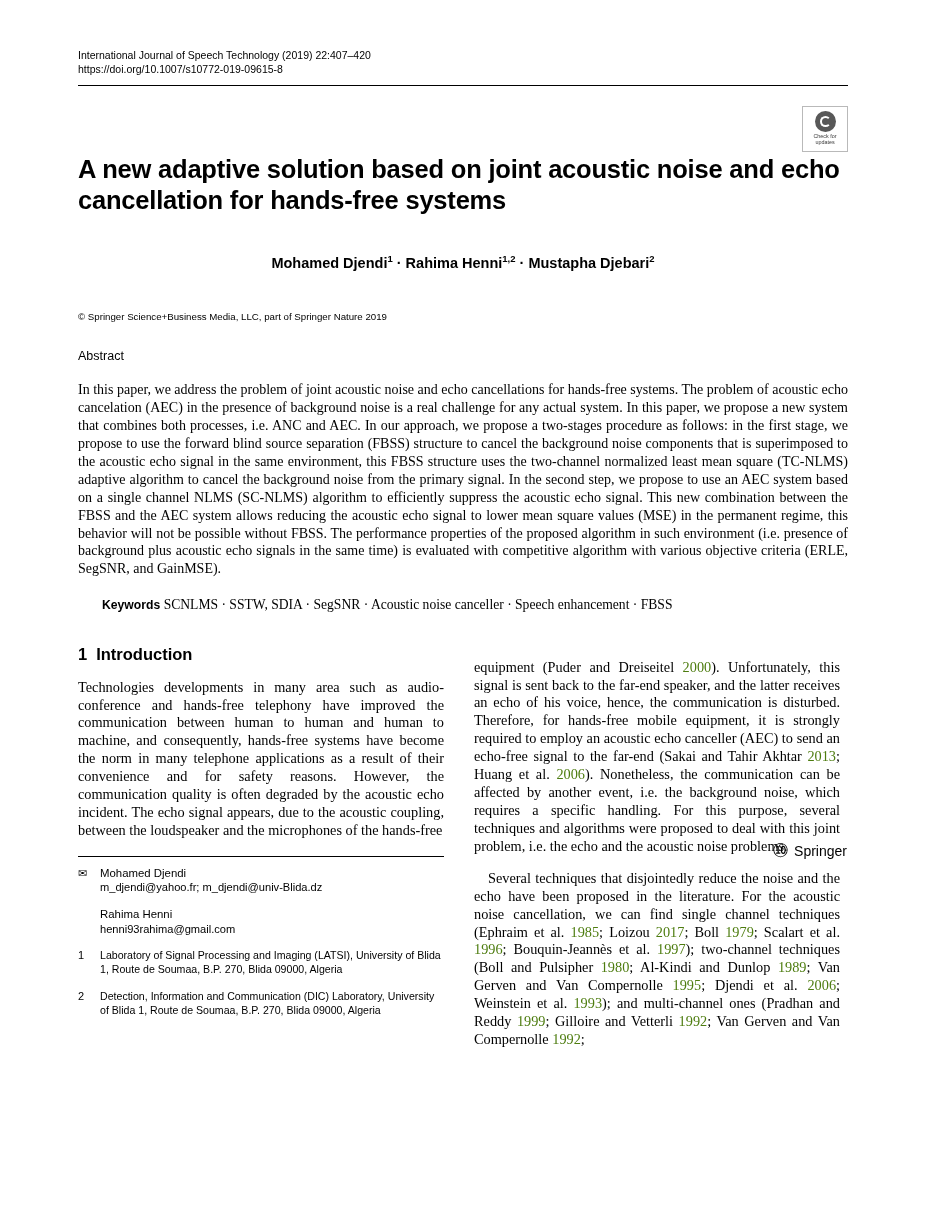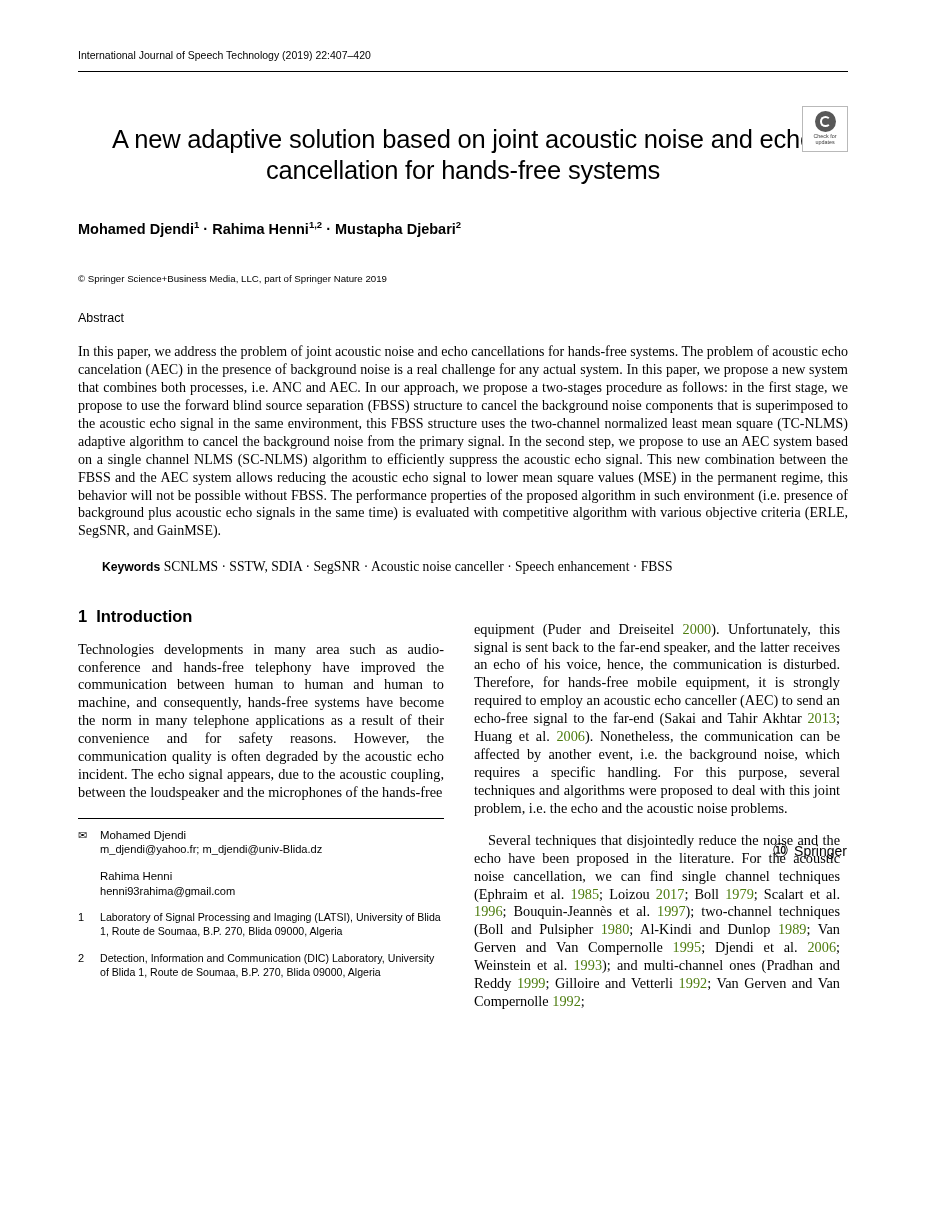--- a/index.html
+++ b/index.html
@@ -70,33 +70,33 @@
   }
   .crossmark .lbl {
     font-family: "Liberation Sans", sans-serif;
     font-size: 5.4px;
     line-height: 6.2px;
     color: #3a3a3a;
   }
   
   .title {
     font-family: "Liberation Sans", sans-serif;
-    font-weight: normal;
+    font-weight: bold;
     font-size: 25.5px;
     line-height: 31px;
-    margin-top: 52px;
+    margin-top: 68px;
     letter-spacing: -0.2px;
+  }
+  .authors {
+    font-family: "Liberation Sans", sans-serif;
+    font-weight: bold;
+    font-size: 14.5px;
+    line-height: 26px;
+    margin-top: 30px;
     text-align: center;
-  }
-  .authors {
-    font-family: "Liberation Sans", sans-serif;
-    font-weight: bold;
-    font-size: 14.5px;
-    line-height: 18px;
-    margin-top: 30px;
   }
   .authors sup {
     font-size: 9.5px;
     font-weight: bold;
     vertical-align: super;
   }
   .dates {
     font-family: "Liberation Sans", sans-serif;
     font-size: 9.7px;
     line-height: 13.5px;
@@ -202,20 +202,21 @@
   }
 </style>
 </head>
 <body>
 
 <div class="page">
   <div class="content">
 
     <div>
       <div class="journal-line">International Journal of Speech Technology (2019) 22:407–420</div>
+      <div class="journal-line">https://doi.org/10.1007/s10772-019-09615-8</div>
       <div class="header-rule"></div>
     </div>
 
     <div class="crossmark">
       <div class="circ"></div>
       <div class="lbl">Check for</div>
       <div class="lbl">updates</div>
     </div>
 
     <h1 class="title">A new adaptive solution based on joint acoustic noise and echo cancellation for hands-free systems</h1>

